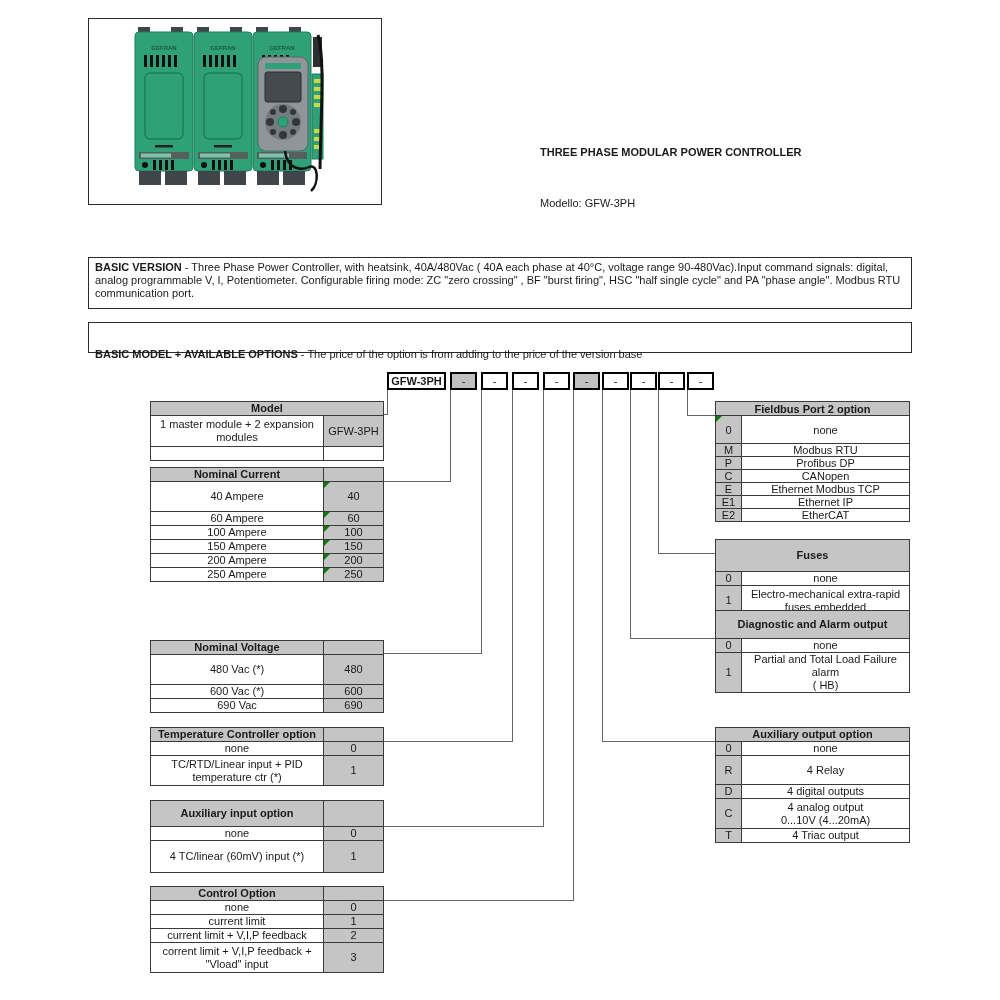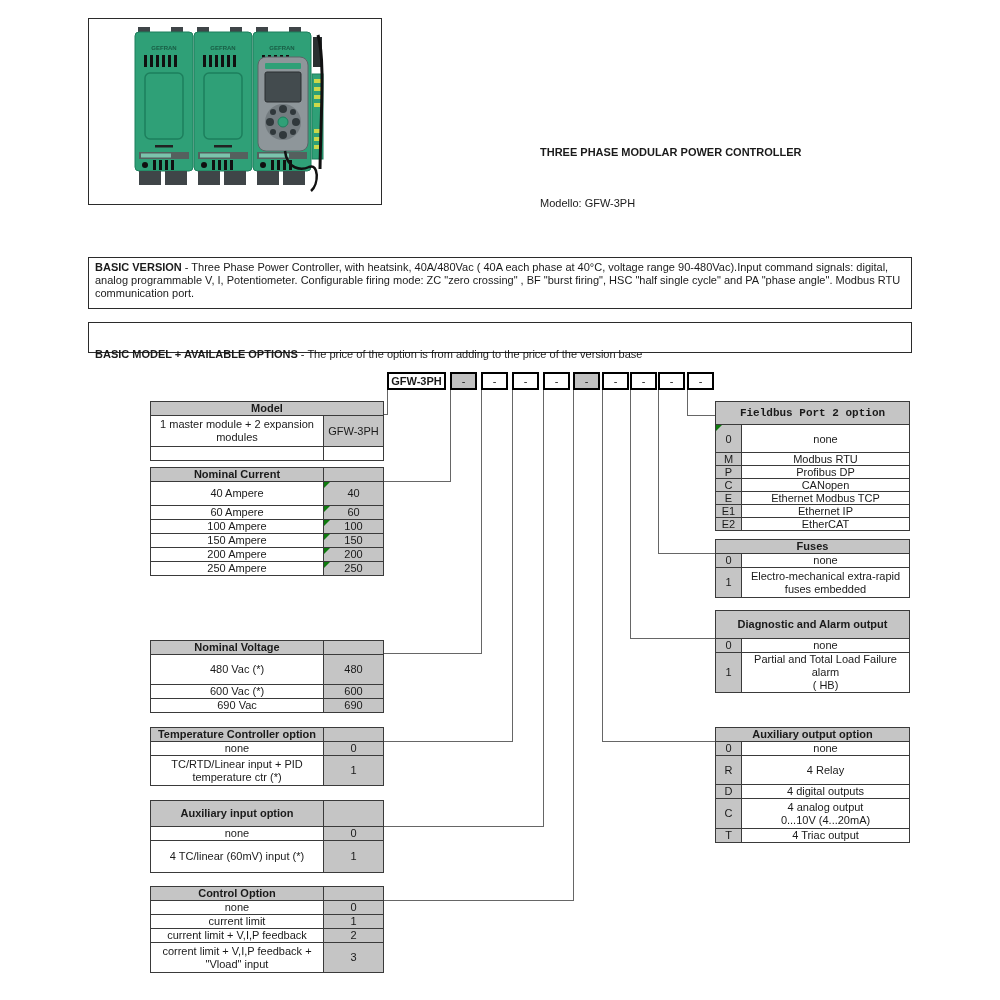--- a/index.html
+++ b/index.html
@@ -218,21 +218,21 @@
   <table class="opt lt" style="left:150px;top:467px;">
     <colgroup>
         <col class="c1">
         <col class="c2">
       </colgroup>
     <tbody>
         <tr style="height:14px;">
           <td class="hdr">Nominal Current</td>
           <td class="hdr"></td>
         </tr>
-    <tr style="height:24px;margin-top:44px;">
+    <tr style="height:30px;margin-top:44px;">
           <td class="lbl">40 Ampere</td>
       <td class="val"><span class="tri"></span><span>40</span></td>
         </tr>
     <tr style="height:14px;">
           <td class="lbl">60 Ampere</td>
       <td class="val"><span class="tri"></span><span>60</span></td>
         </tr>
     <tr style="height:14px;">
           <td class="lbl">100 Ampere</td>
       <td class="val"><span class="tri"></span><span>100</span></td>
@@ -349,21 +349,21 @@
         </tr>
   </tbody>
     </table>
 
   <table class="opt rt compact" style="left:715px;top:401px;">
     <colgroup>
         <col class="c1">
         <col class="c2">
       </colgroup>
     <tbody>
-        <tr style="height:23px;font-family:Liberation Mono, monospace;">
+        <tr style="height:14px;">
           <td class="hdr" colspan="2">Fieldbus Port 2 option</td>
         </tr>
     <tr style="height:28px;">
       <td class="code"><span class="tri"></span><span>0</span></td>
       <td class="lbl">none</td>
         </tr>
     <tr style="height:12px;">
           <td class="code">M</td>
       <td class="lbl">Modbus RTU</td>
         </tr>
@@ -389,21 +389,21 @@
         </tr>
   </tbody>
     </table>
 
   <table class="opt rt" style="left:715px;top:539px;">
     <colgroup>
         <col class="c1">
         <col class="c2">
       </colgroup>
     <tbody>
-        <tr style="height:14px;">
+        <tr style="height:32px;">
           <td class="hdr" colspan="2">Fuses</td>
         </tr>
     <tr style="height:14px;">
           <td class="code">0</td>
       <td class="lbl">none</td>
         </tr>
     <tr style="height:30px;">
           <td class="code">1</td>
       <td class="lbl">Electro-mechanical extra-rapid
 fuses embedded</td>

